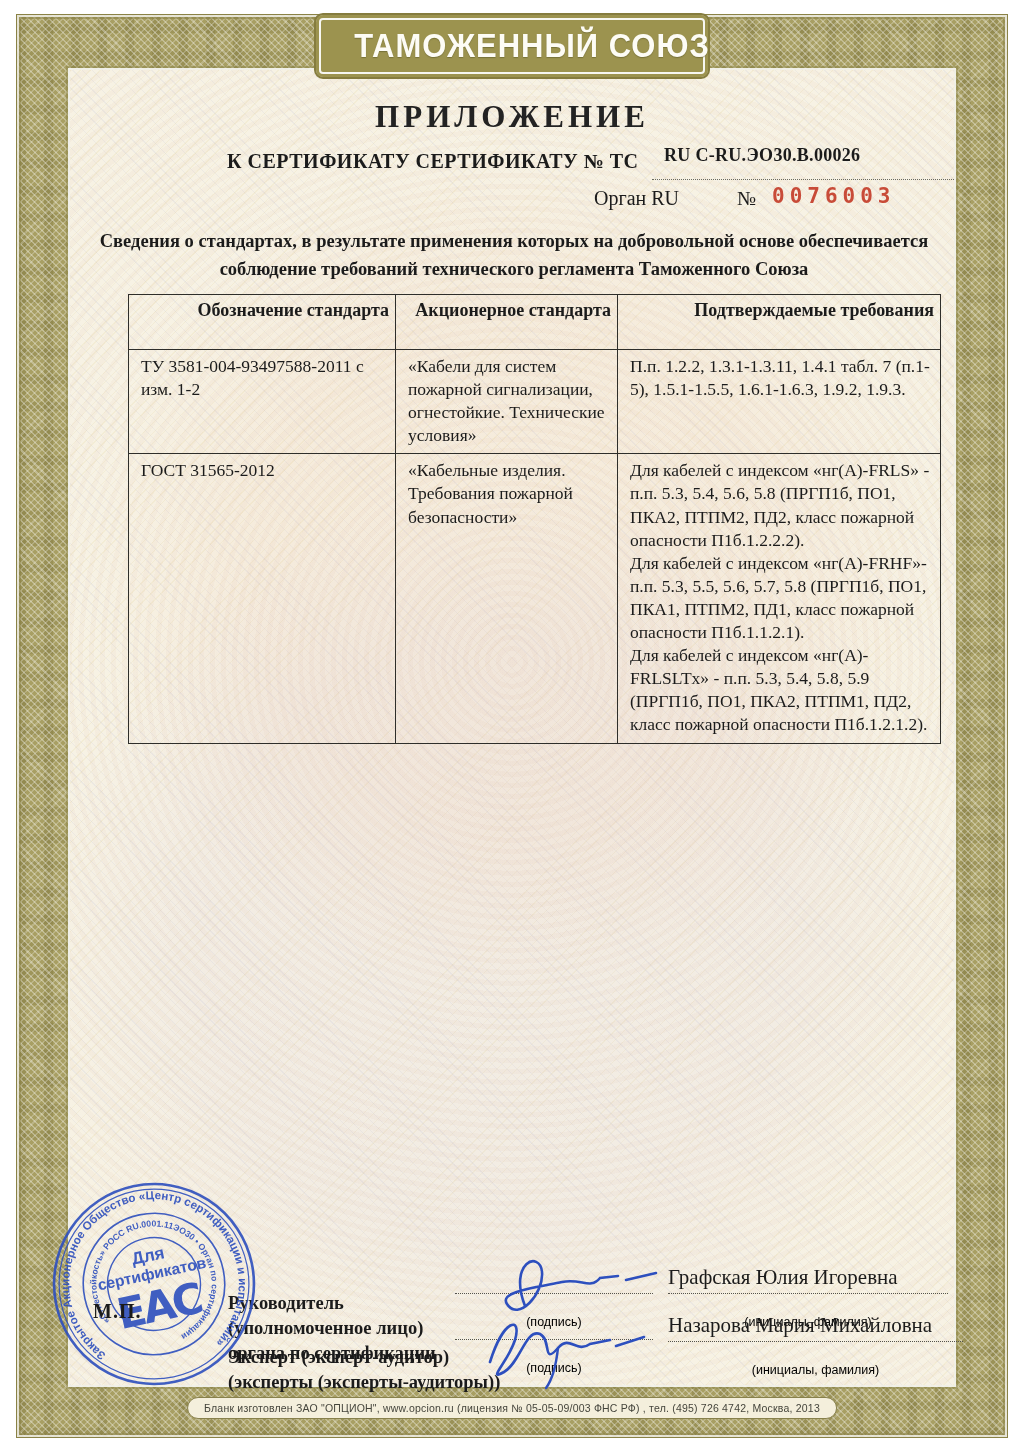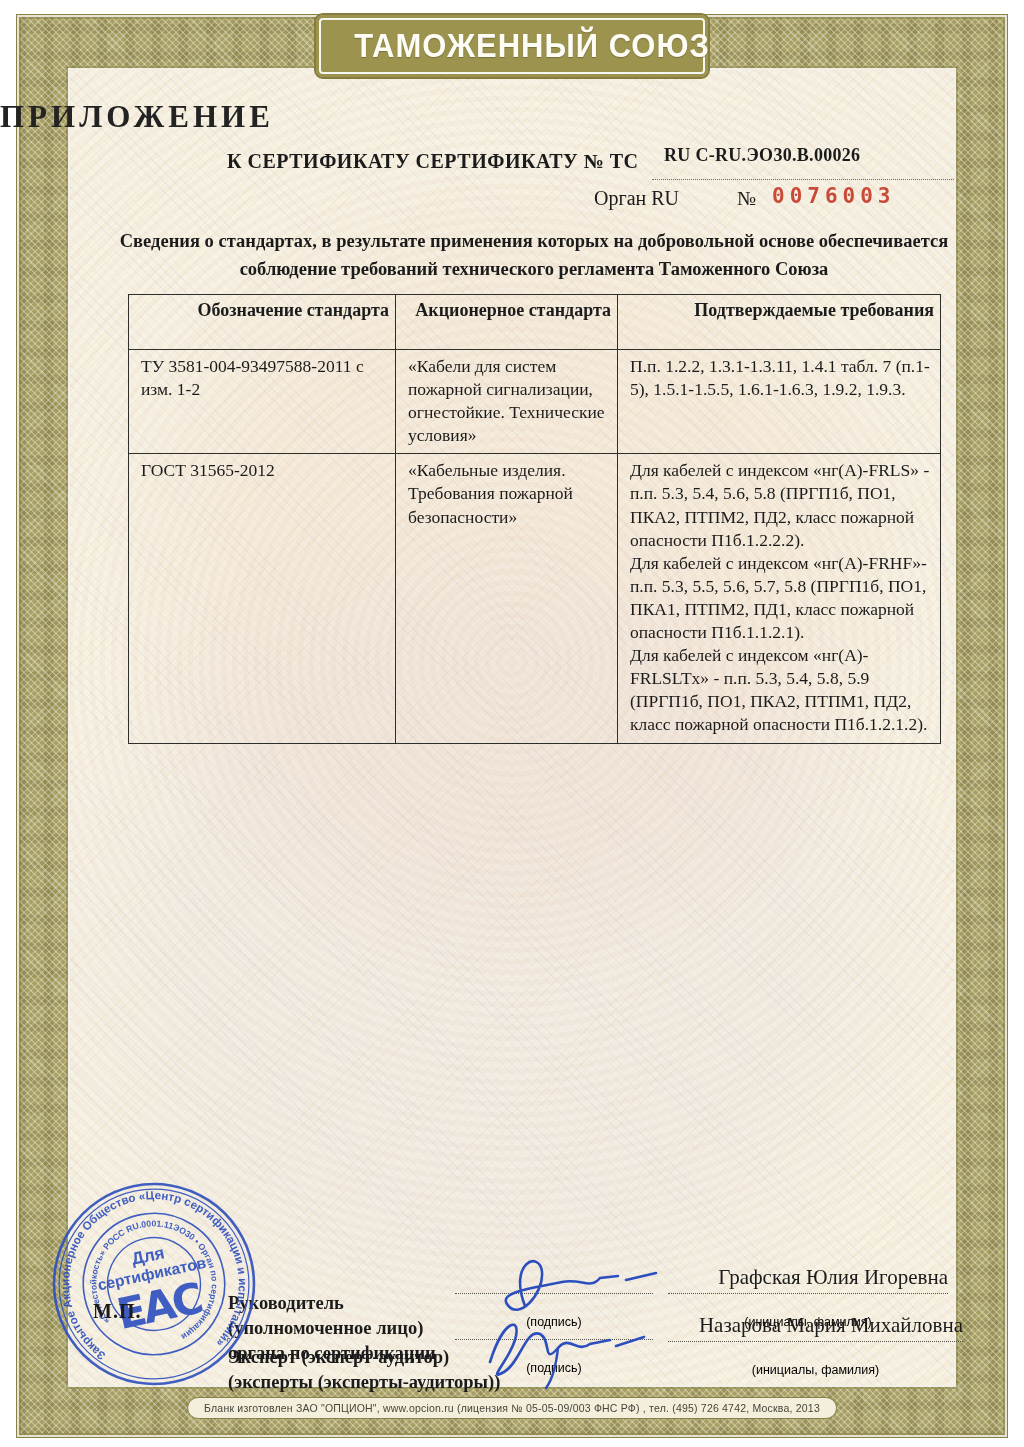--- a/index.html
+++ b/index.html
@@ -41,21 +41,21 @@
     box-shadow: inset 0 0 0 3px #9c934f, inset 0 0 0 5px rgba(255,255,255,.92), inset 0 0 0 30px #9c934f;
     display:flex;align-items:center;justify-content:center;padding-left:40px;
   }
   .banner span{
     font-family:"Liberation Sans", sans-serif;font-weight:700;
     font-size:31px;letter-spacing:1px;color:#fdfcf5;
     transform:scaleY(1.08);text-shadow:0 1px 1px rgba(90,85,40,.55);
     white-space:nowrap;
   }
   .doc-title{
-    position:absolute;left:0;right:0;top:99px;text-align:left;z-index:4;
+    position:absolute;left:0;right:0;top:99px;text-align:center;z-index:4;
     font-weight:700;font-size:31px;letter-spacing:4px;color:#232323;
   }
   .cert-label{
     position:absolute;left:227px;top:150px;z-index:4;
     font-weight:700;font-size:20px;letter-spacing:.5px;
   }
   .cert-number{
     position:absolute;left:664px;top:145px;z-index:4;
     font-weight:700;font-size:18px;letter-spacing:.3px;white-space:nowrap;
   }
@@ -65,21 +65,21 @@
   }
   .series-label{position:absolute;left:594px;top:187px;font-size:20px;z-index:4;}
   .number-sign{position:absolute;left:737px;top:187px;font-size:20px;z-index:4;}
   .serial-number{
     position:absolute;left:772px;top:184px;z-index:4;
     font-family:"DejaVu Sans Mono", monospace;font-weight:700;
     font-size:21px;letter-spacing:5px;color:#c84b38;
   }
   .intro{
     position:absolute;left:92px;top:228px;width:844px;z-index:4;
-    text-align:center;font-weight:700;font-size:18.5px;line-height:1.5;margin-left:20px;
+    text-align:center;font-weight:700;font-size:18.5px;line-height:1.5;
   }
   
   .std-table{
     position:absolute;left:128px;top:294px;width:812px;z-index:4;
     border-collapse:collapse;table-layout:fixed;
     font-size:17.5px;line-height:1.32;
   }
   .std-table th,.std-table td{
     border:1.6px solid #2e2e2a;vertical-align:top;
     padding:5px 10px 6px 12px;background:transparent;
@@ -104,21 +104,21 @@
   .name-line.n1{left:668px;top:1293px;width:280px;}
   .name-line.n2{left:668px;top:1341px;width:295px;}
   .caption{
     position:absolute;z-index:5;font-family:"Liberation Sans", sans-serif;
     font-size:12.5px;color:#000000;text-align:center;
   }
   .cap-sign1{left:455px;top:1315px;width:198px;}
   .cap-sign2{left:455px;top:1361px;width:198px;}
   .cap-name1{left:668px;top:1315px;width:280px;}
   .cap-name2{left:668px;top:1363px;width:295px;}
-  .sig-name{position:absolute;z-index:5;font-size:21px;text-align:right;white-space:nowrap;}
+  .sig-name{position:absolute;z-index:5;font-size:21px;text-align:left;white-space:nowrap;}
   .sig-name.nm1{left:668px;top:1290px;width:280px;transform:translateY(-100%);}
   .sig-name.nm2{left:668px;top:1338px;width:295px;transform:translateY(-100%);}
   .autograph{position:absolute;z-index:7;}
   .autograph.a1{left:470px;top:1248px;}
   .autograph.a2{left:462px;top:1300px;}
   
   .footer-plate{
     position:absolute;left:50%;top:1397px;transform:translateX(-50%);z-index:6;
     padding:4px 16px;border:1.5px solid #87804c;border-radius:13px;
     background:#f4efdc;white-space:nowrap;

